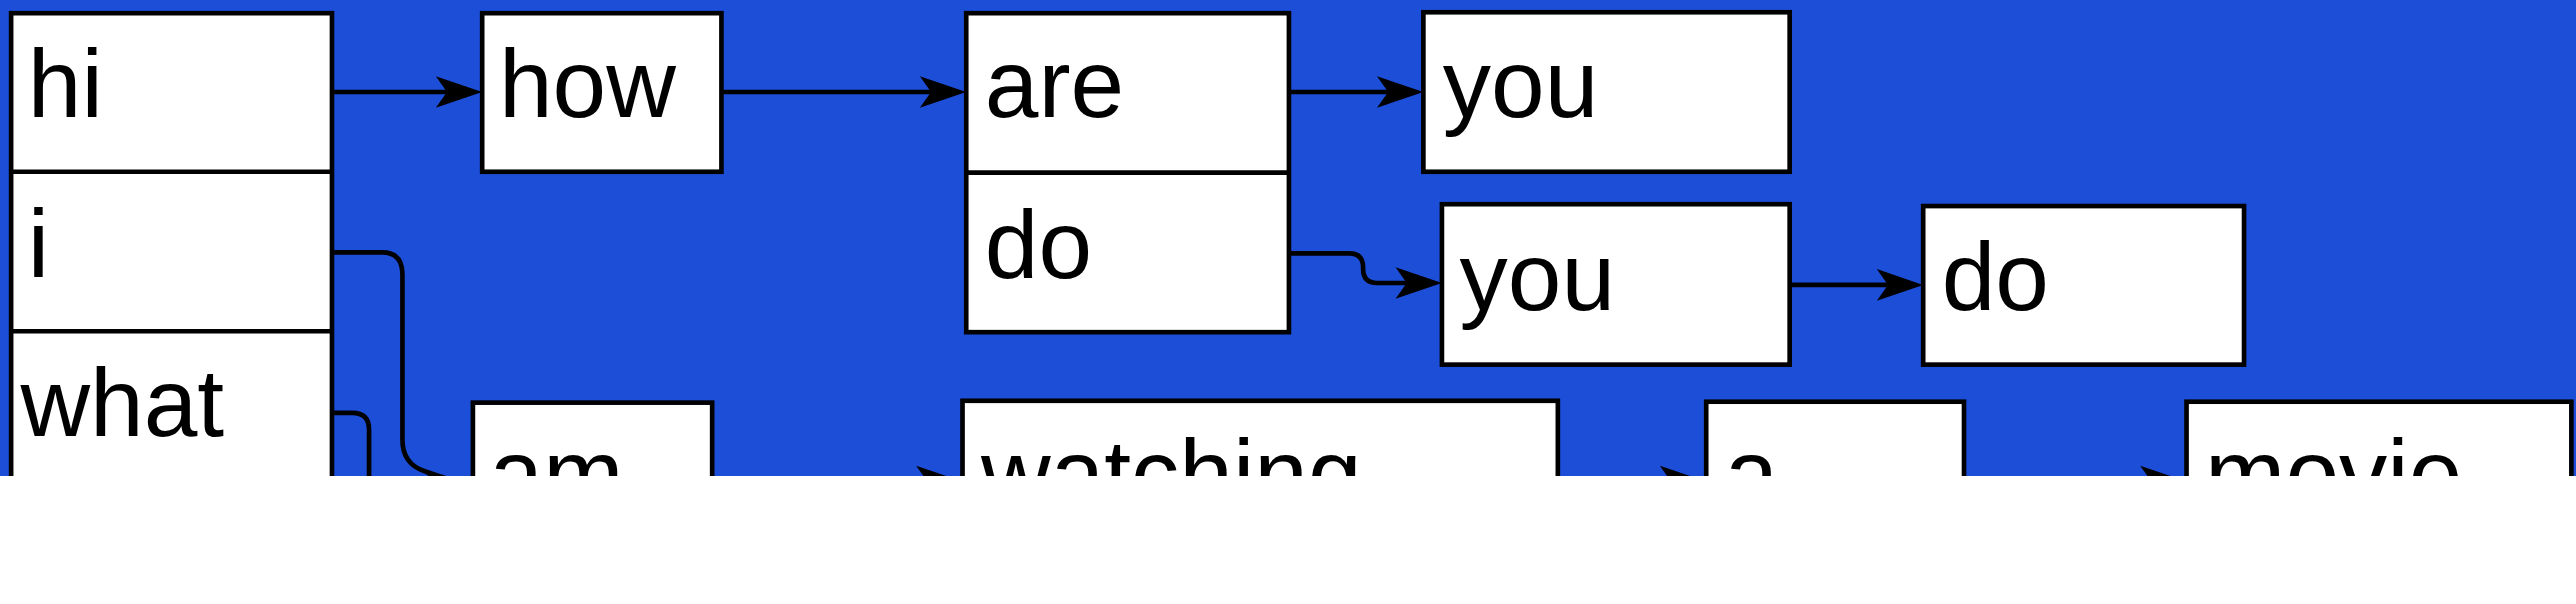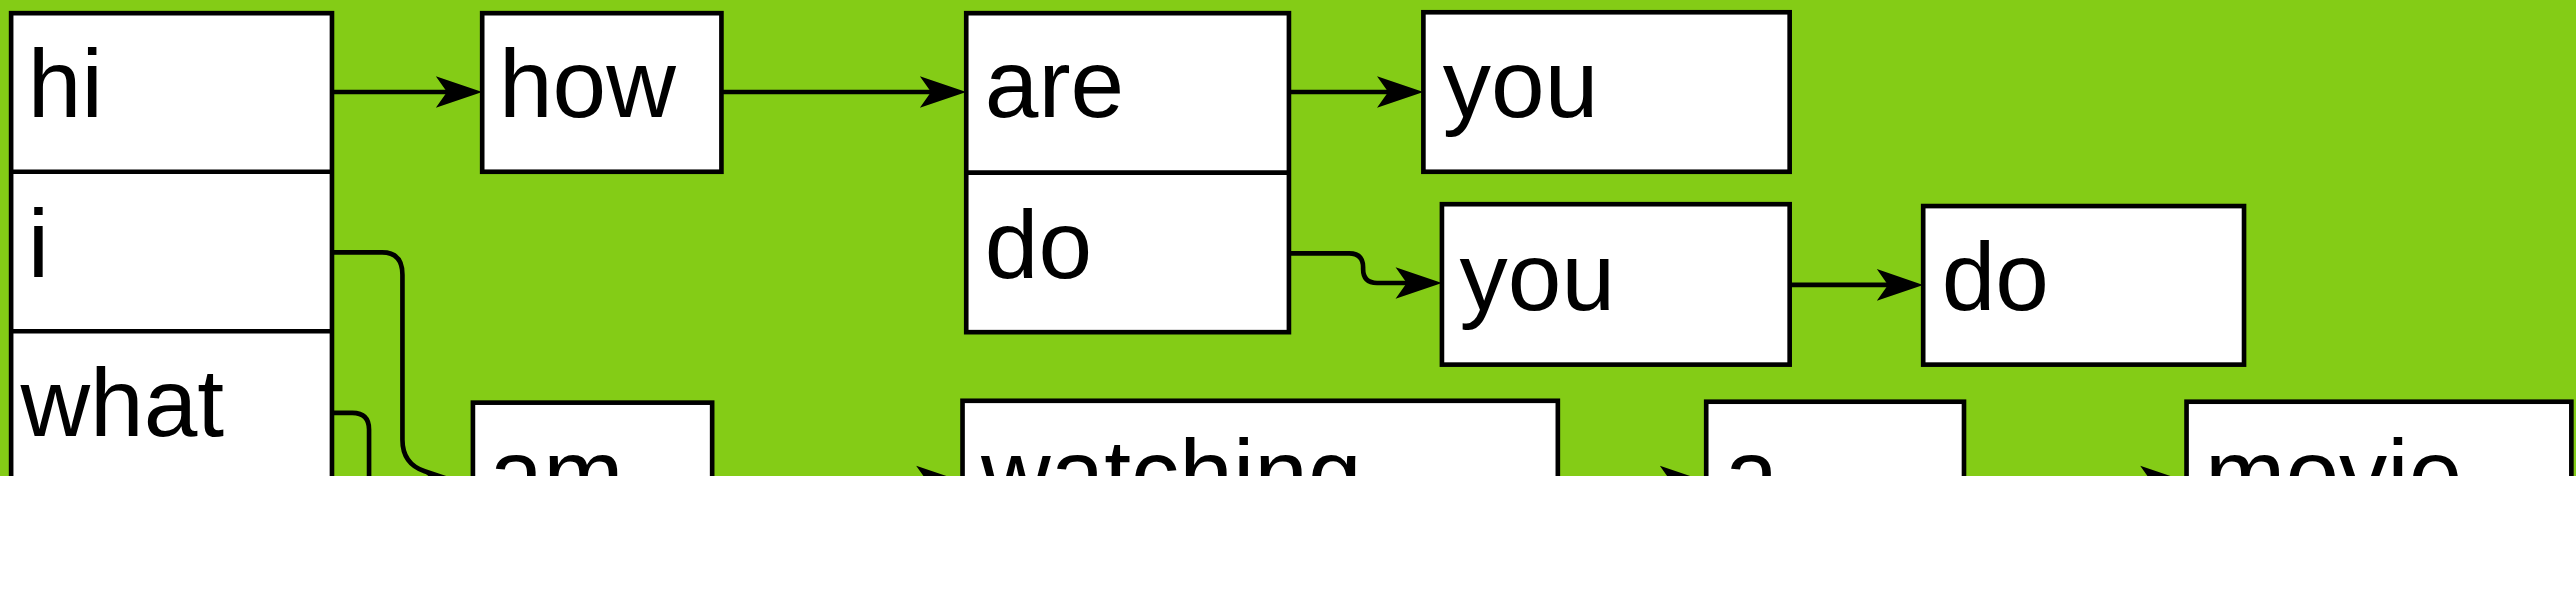--- a/index.html
+++ b/index.html
@@ -4,21 +4,21 @@
 <style>
   html, body {
     margin: 0;
     padding: 0;
     background: #ffffff;
   }
   #canvas-root {
     position: relative;
     width: 2576px;
     height: 476px;
-    background: #84cc16;
+    background: #1d4ed8;
     font-family: "Liberation Sans", sans-serif;
     overflow: hidden;
   }
   .graph-svg {
     position: absolute;
     top: 0;
     left: 0;
     width: 2576px;
     height: 605px;
   }

